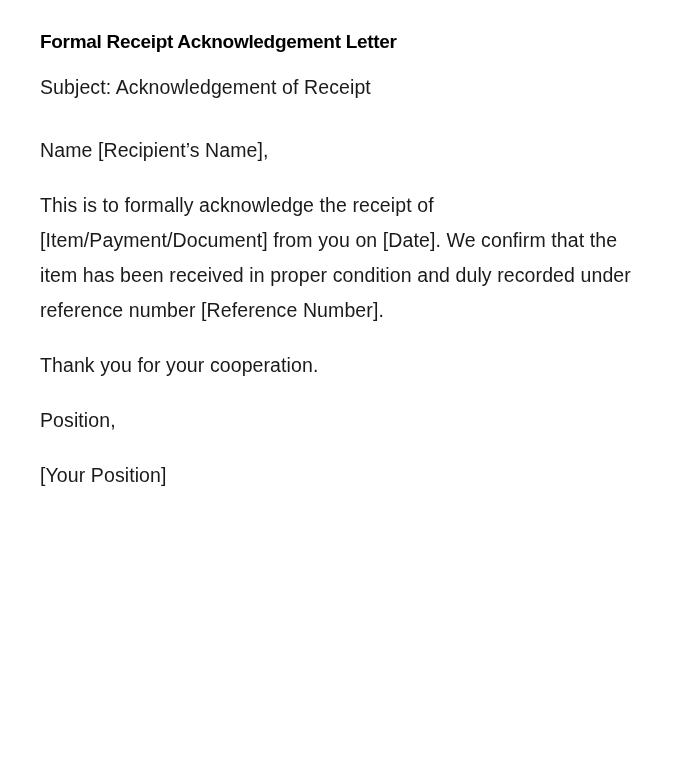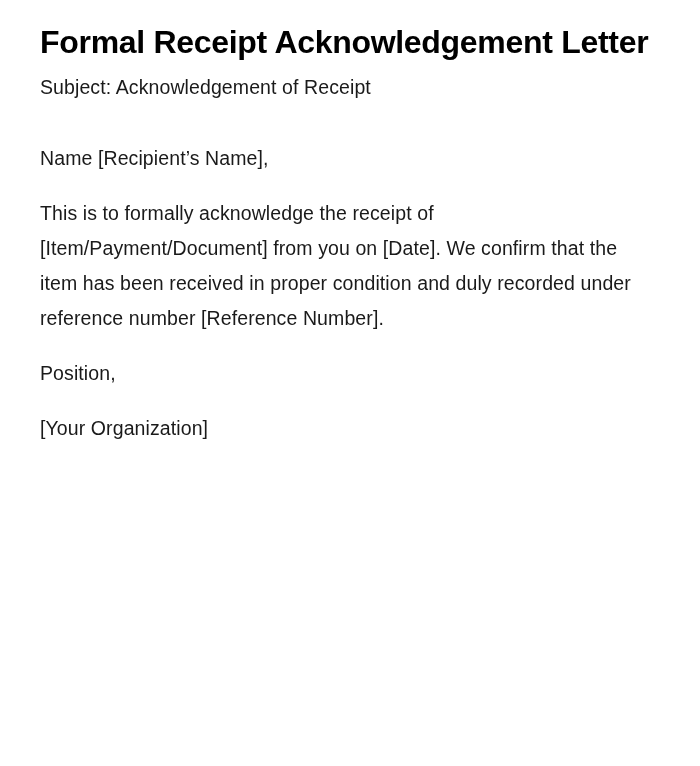--- a/index.html
+++ b/index.html
@@ -1,24 +1,25 @@
 <!DOCTYPE html>
 <html><head>
 <meta charset="utf-8">
 <style>
   html, body { margin: 0; padding: 0; background: #ffffff; }
   body { width: 700px; height: 766px; overflow: hidden; font-family: "Liberation Sans", sans-serif; color: #1a1a1a; }
   .page { padding: 22px 40px 0 40px; }
-  h1 { font-size: 32px; font-weight: bold; margin: 4px 0 12px 0; color: #000; letter-spacing: -0.3px; line-height: 32px; }
+  h1 { font-size: 19px; font-weight: bold; margin: 4px 0 12px 0; color: #000; letter-spacing: -0.3px; line-height: 32px; }
   p { font-size: 19.5px; line-height: 35px; margin: 0 0 20px 0; letter-spacing: 0.1px; }
-  p.subject { margin-bottom: 36px; }
+  p.subject { margin-bottom: 28px; }
 </style>
 </head>
 <body>
 
 <div class="page">
   <h1>Formal Receipt Acknowledgement Letter</h1>
   <p class="subject">Subject: Acknowledgement of Receipt</p>
   <p>Name [Recipient’s Name],</p>
   <p style="width:610px">This is to formally acknowledge the receipt of [Item/Payment/Document] from you on [Date]. We confirm that the item has been received in proper condition and duly recorded under reference number [Reference Number].</p>
+  <p>Thank you for your cooperation.</p>
   <p>Position,</p>
-  <p>[Your Organization]</p>
+  <p>[Your Position]</p>
 </div>
 
 </body></html>

